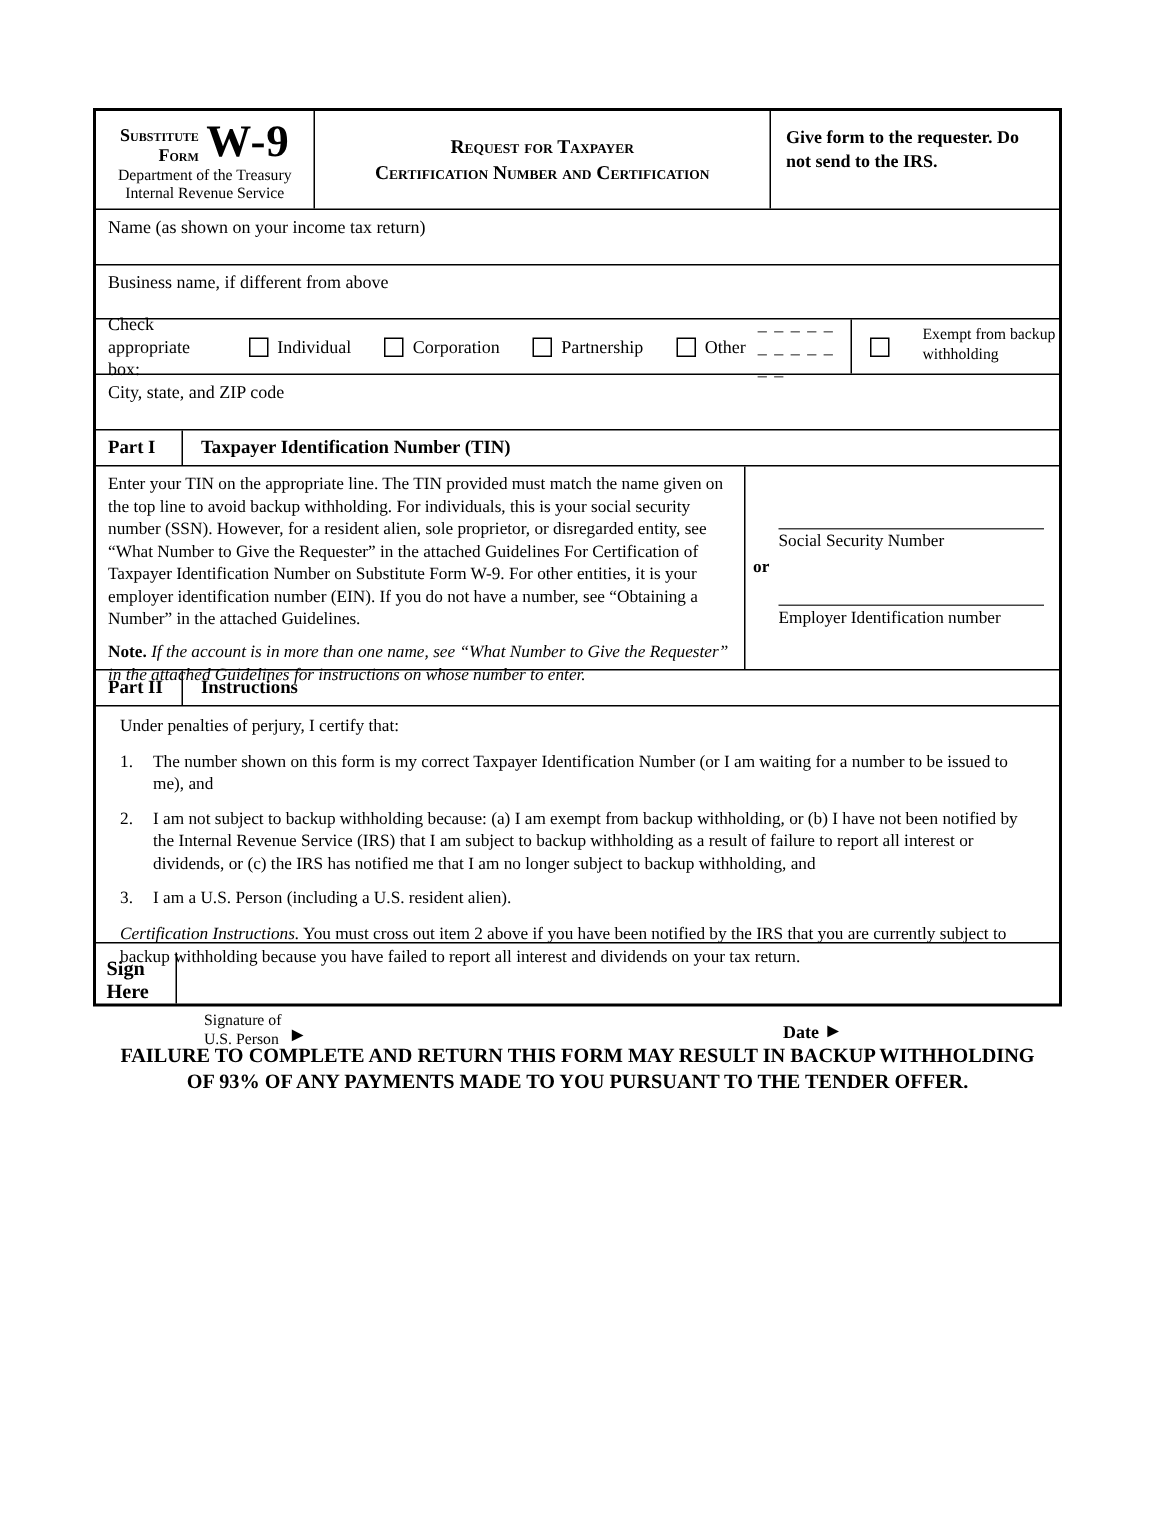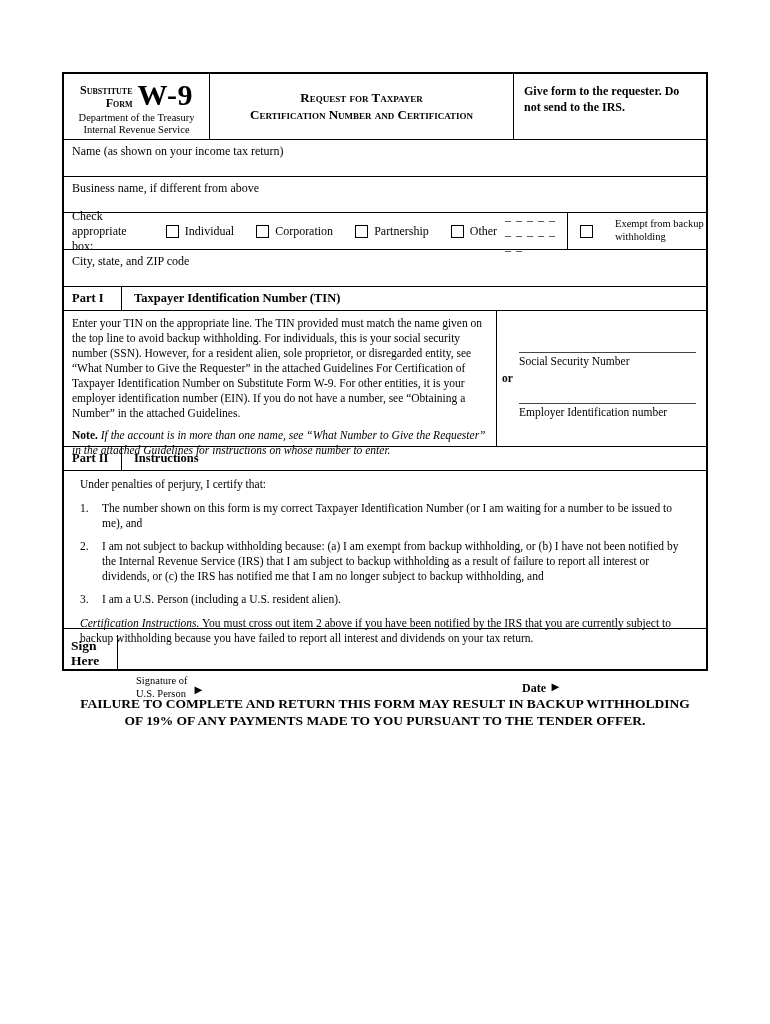--- a/index.html
+++ b/index.html
@@ -230,15 +230,15 @@
         <span class="date-label">Date</span>
         <span class="arrow date-arrow">►</span>
         <span style="position:absolute;left:450px;top:5px;right:5px;bottom:5px;"></span>
       </div>
     </div>
 
   </div>
 
   <div class="footer">
     <div>FAILURE TO COMPLETE AND RETURN THIS FORM MAY RESULT IN BACKUP WITHHOLDING</div>
-    <div>OF 19% OF ANY PAYMENTS MADE TO YOU PURSUANT TO THE TENDER OFFER.</div>
+    <div>OF 93% OF ANY PAYMENTS MADE TO YOU PURSUANT TO THE TENDER OFFER.</div>
   </div>
 </div>
 
 </body></html>

